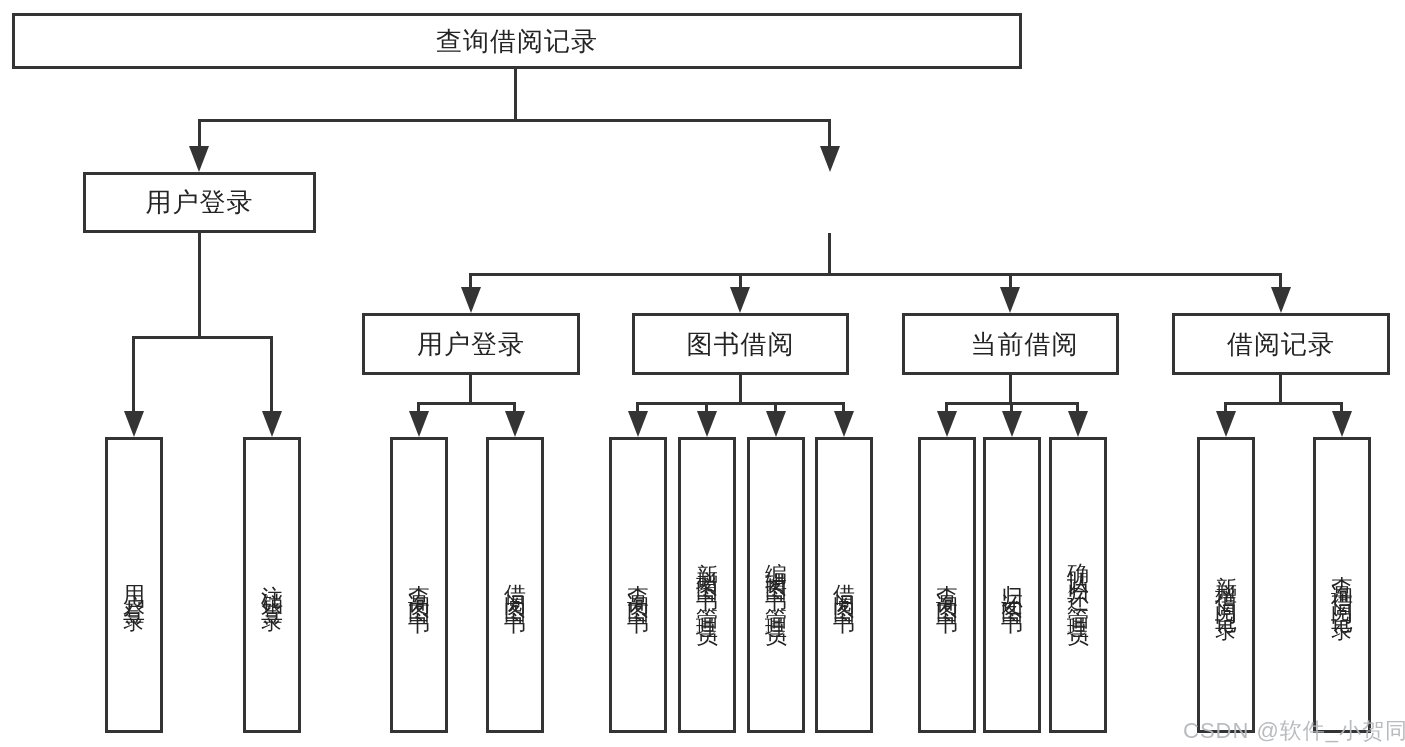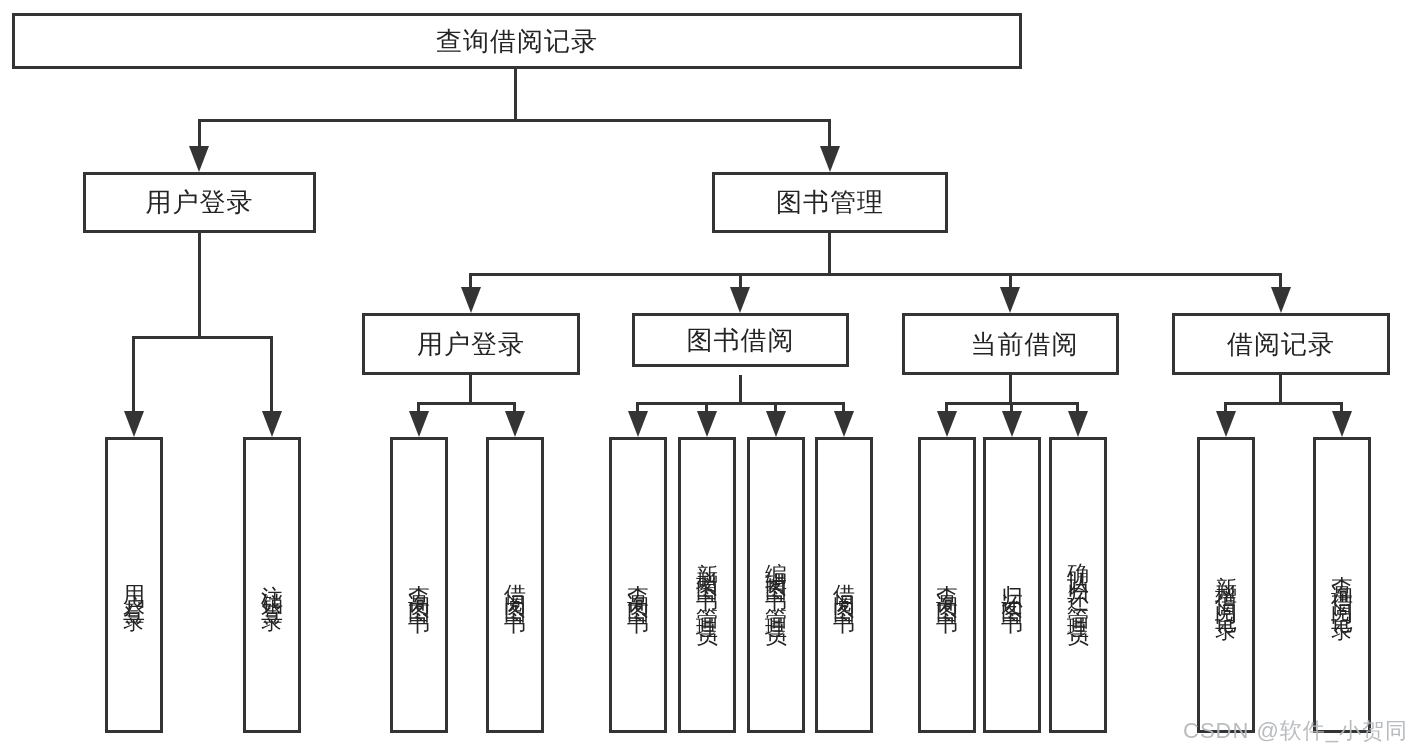--- a/index.html
+++ b/index.html
@@ -47,24 +47,23 @@
   }
 </style>
 </head>
 <body>
 
 <div class="canvas">
 
   <div class="box hbox" style="left:12px;top:13px;width:1010px;height:56px;">查询借阅记录</div>
 
   <div class="box hbox" style="left:83px;top:172px;width:233px;height:61px;">用户登录</div>
-  <div class="box hbox" style="left:712px;top:172px;width:236px;height:61px;">图书管理</div>
 
   <div class="box hbox" style="left:362px;top:313px;width:218px;height:62px;">用户登录</div>
-  <div class="box hbox" style="left:632px;top:313px;width:217px;height:54px;font-family:Liberation Serif, serif;">图书借阅</div>
+  <div class="box hbox" style="left:632px;top:313px;width:217px;height:62px;font-family:Liberation Serif, serif;">图书借阅</div>
   <div class="box hbox" style="left:902px;top:313px;width:217px;height:62px;padding-left:28px;">当前借阅</div>
   <div class="box hbox" style="left:1172px;top:313px;width:218px;height:62px;">借阅记录</div>
 
   <div class="box vbox" style="left:105px;top:437px;width:58px;height:296px;">用户登录</div>
   <div class="box vbox" style="left:243px;top:437px;width:58px;height:296px;">注销登录</div>
   <div class="box vbox" style="left:390px;top:437px;width:58px;height:296px;">查询图书</div>
   <div class="box vbox" style="left:486px;top:437px;width:58px;height:296px;">借阅图书</div>
   <div class="box vbox" style="left:609px;top:437px;width:58px;height:296px;">查询图书</div>
   <div class="box vbox" style="left:678px;top:437px;width:58px;height:296px;">新增图书（管理员）</div>
   <div class="box vbox" style="left:747px;top:437px;width:58px;height:296px;">编辑图书（管理员）</div>

